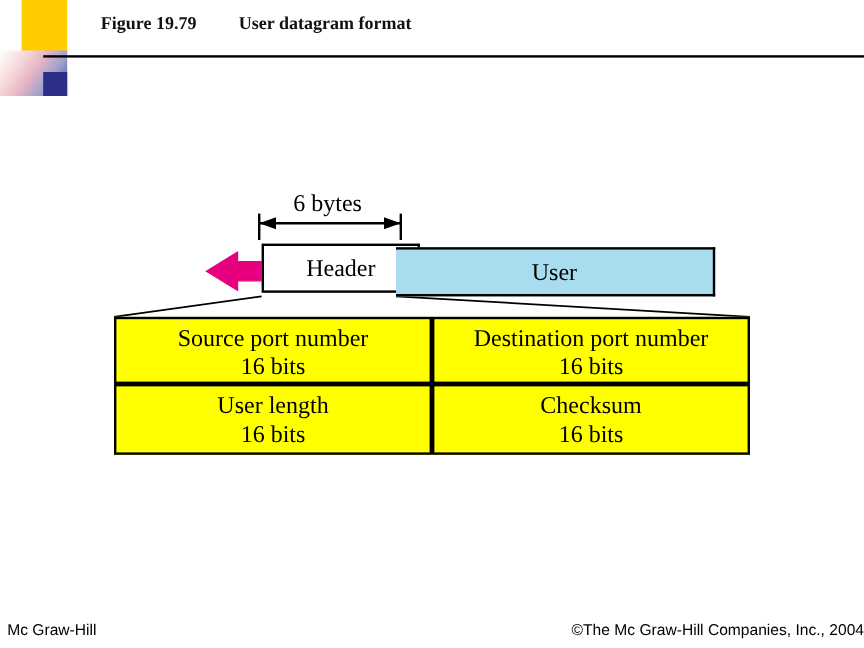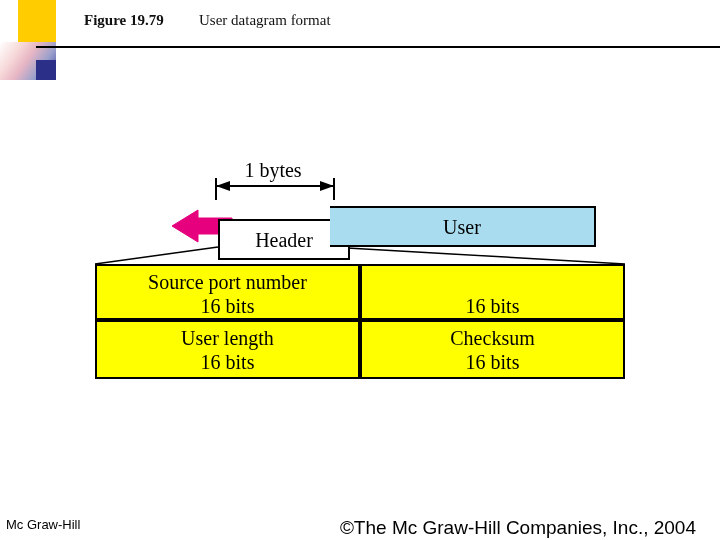--- a/index.html
+++ b/index.html
@@ -56,21 +56,21 @@
     font-weight: bold;
     font-size: 15px;
     color: #111111;
     white-space: nowrap;
   }
   .fig-title {
     position: absolute;
     left: 199px;
     top: 12px;
     font-family: "Liberation Serif", serif;
-    font-weight: normal;
+    font-weight: bold;
     font-size: 15px;
     color: #111111;
     white-space: nowrap;
   }
 
   
   .diagram {
     position: absolute;
     left: 0;
     top: 0;
@@ -90,21 +90,21 @@
   .bytes-label {
     left: 207px;
     top: 159px;
     width: 132px;
     font-size: 20px;
   }
 
   .header-cell {
     position: absolute;
     left: 218px;
-    top: 219px;
+    top: 203px;
     width: 132px;
     height: 41px;
     background: #ffffff;
     border: 2px solid #000000;
     box-sizing: border-box;
   }
   .data-cell {
     position: absolute;
     left: 330px;
     top: 206px;
@@ -154,24 +154,24 @@
   .footer-left {
     position: absolute;
     left: 6px;
     top: 517px;
     font-family: "Liberation Sans", sans-serif;
     font-size: 13px;
     color: #000000;
   }
   .footer-right {
     position: absolute;
-    right: 24px;
+    right: 0;
     top: 517px;
     font-family: "Liberation Sans", sans-serif;
-    font-size: 19px;
+    font-size: 13px;
     color: #000000;
     text-align: center;
   }
 </style>
 </head>
 <body>
 
 <div class="deco-yellow"></div>
 <div class="deco-gradient"></div>
 <div class="deco-blue"></div>
@@ -194,34 +194,35 @@
     <g>
       <line x1="218" y1="247" x2="95" y2="264" stroke="#000000" stroke-width="1.5"></line>
       <line x1="330" y1="247" x2="625" y2="264" stroke="#000000" stroke-width="1.5"></line>
     </g>
 
     <g>
       <polygon points="172,226 198,210 198,218 232,218 232,234 198,234 198,242" fill="#e6007e" stroke="#e6007e" stroke-width="1"></polygon>
     </g>
   </svg>
 
-  <div class="lbl bytes-label">1 bytes</div>
+  <div class="lbl bytes-label">6 bytes</div>
 
   <div class="header-cell">
     <div class="cell-text">Header</div>
   </div>
   <div class="data-cell">
     <div class="cell-text">User</div>
   </div>
 
   <div class="field f-src">
     <div class="l1">Source port number</div>
     <div class="l2">16 bits</div>
   </div>
   <div class="field f-dst">
+    <div class="l1">Destination port number</div>
     <div class="l2">16 bits</div>
   </div>
   <div class="field f-len">
     <div class="l1">User length</div>
     <div class="l2">16 bits</div>
   </div>
   <div class="field f-cks">
     <div class="l1">Checksum</div>
     <div class="l2">16 bits</div>
   </div>

